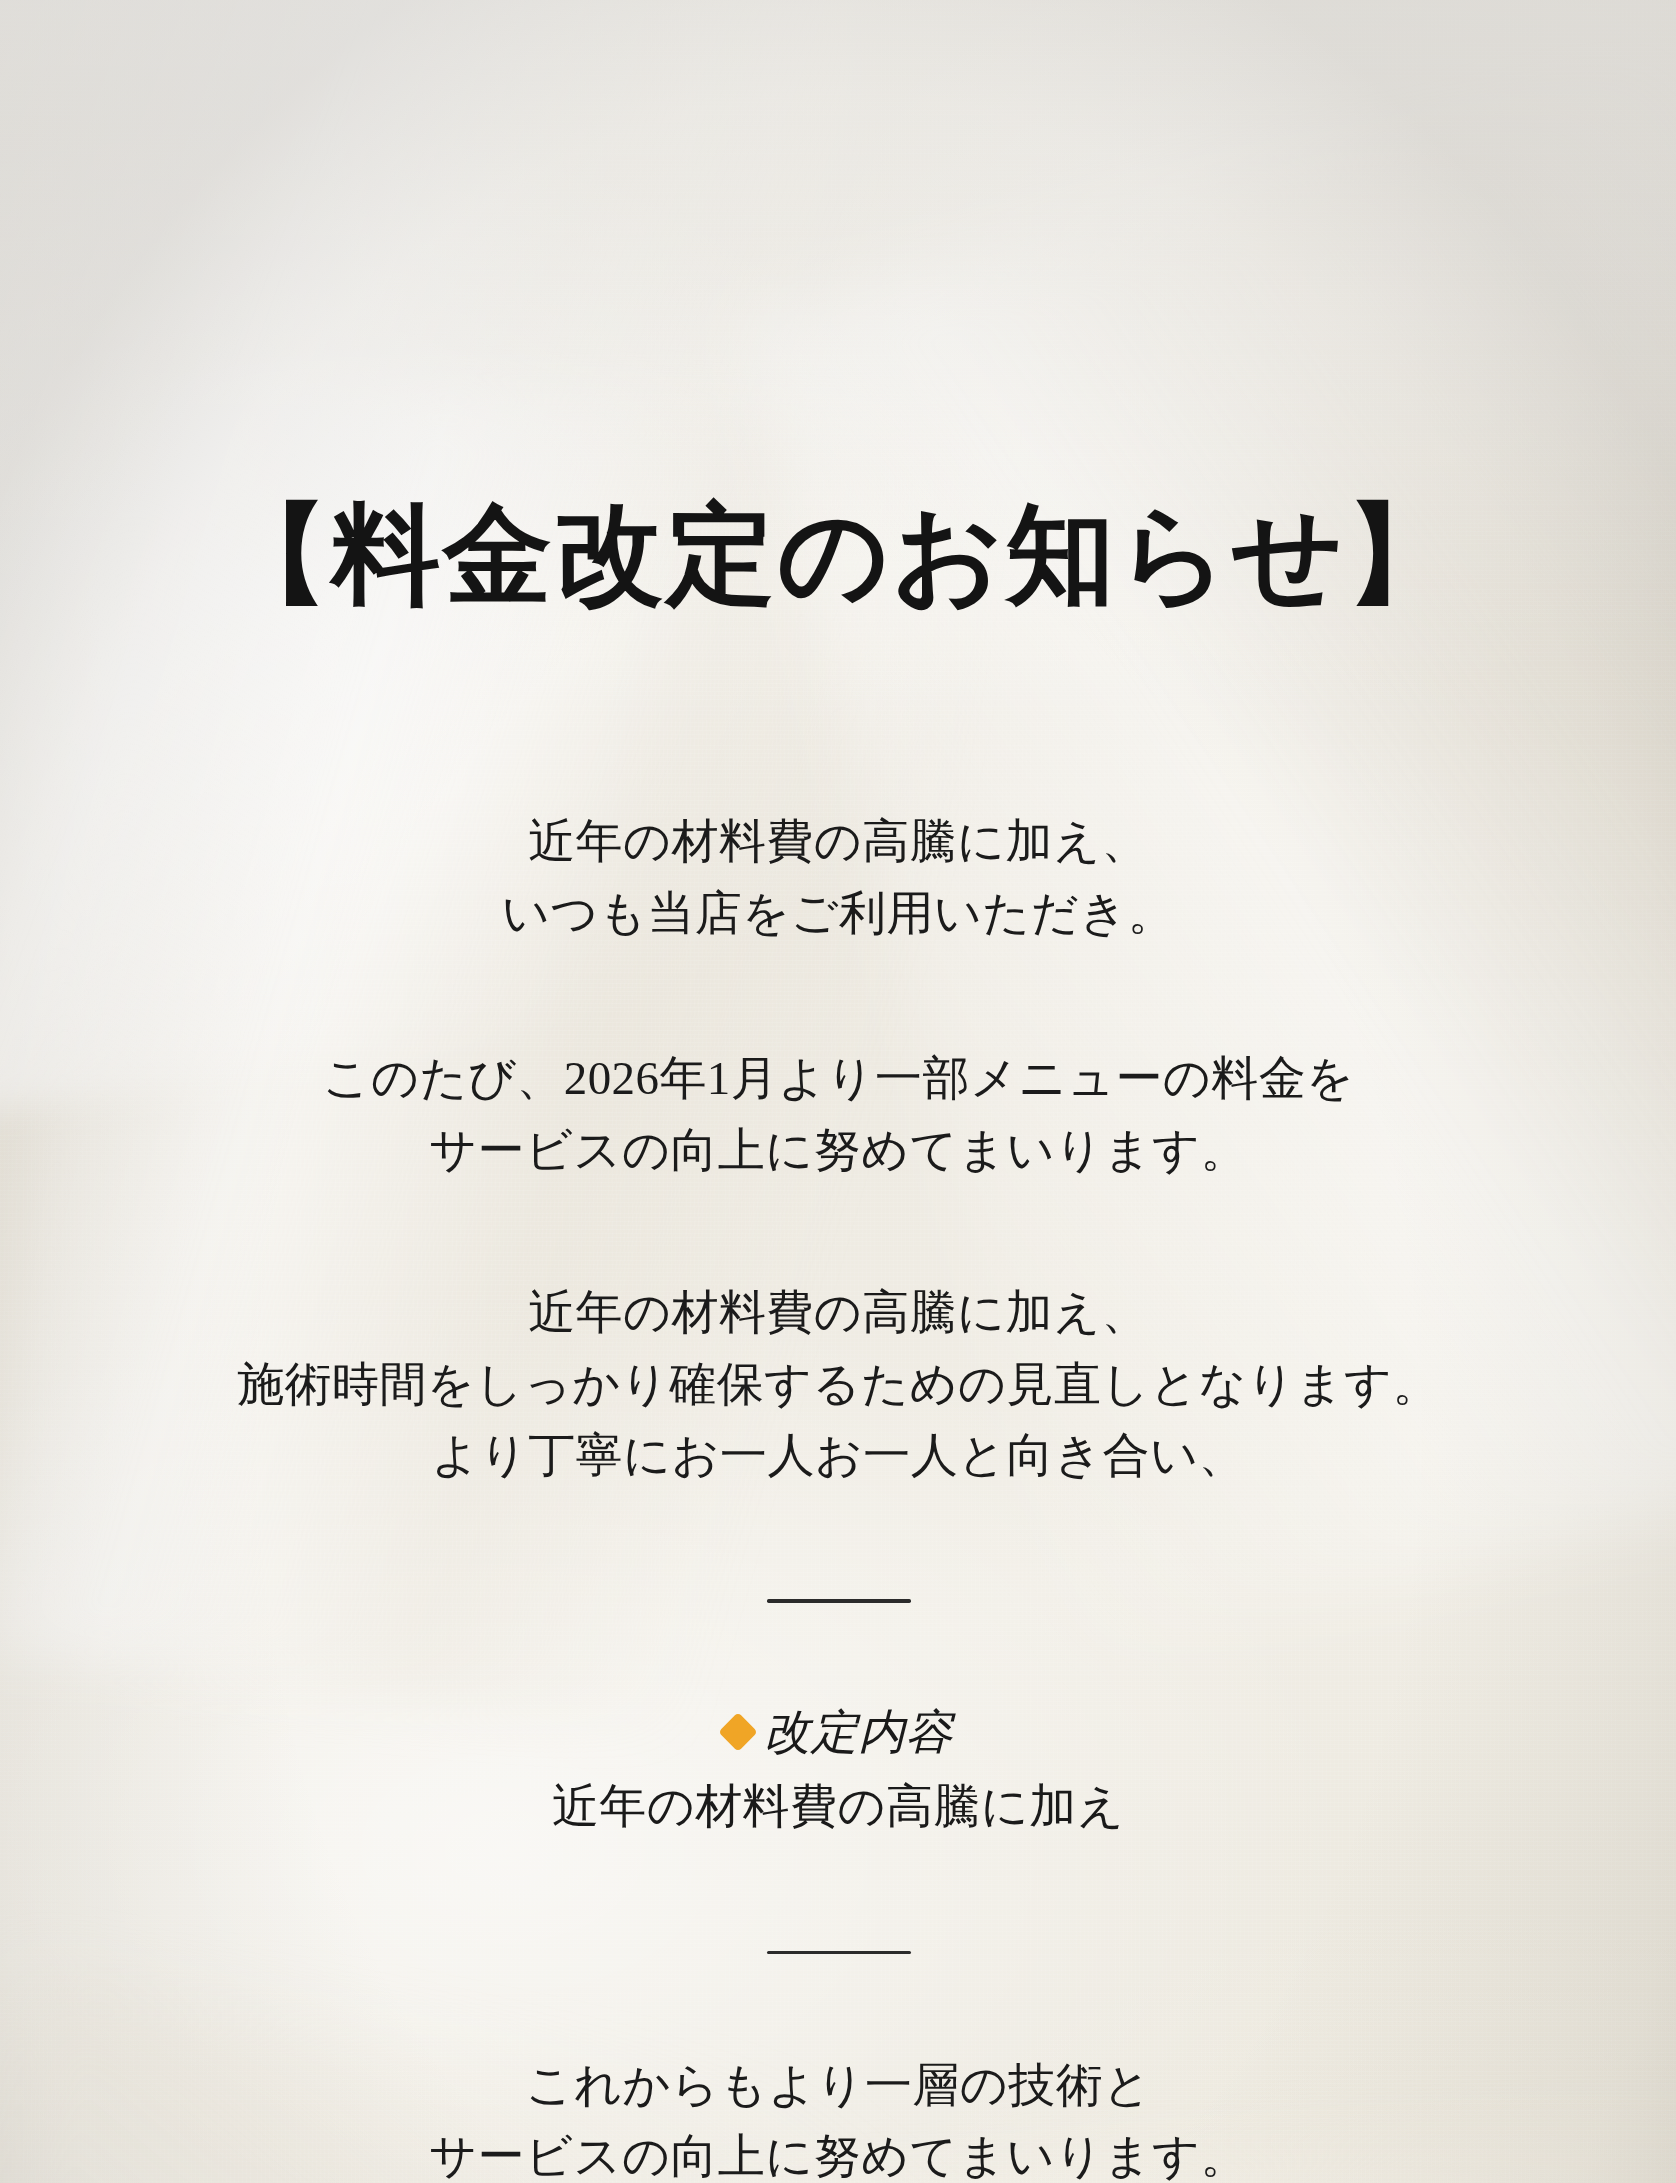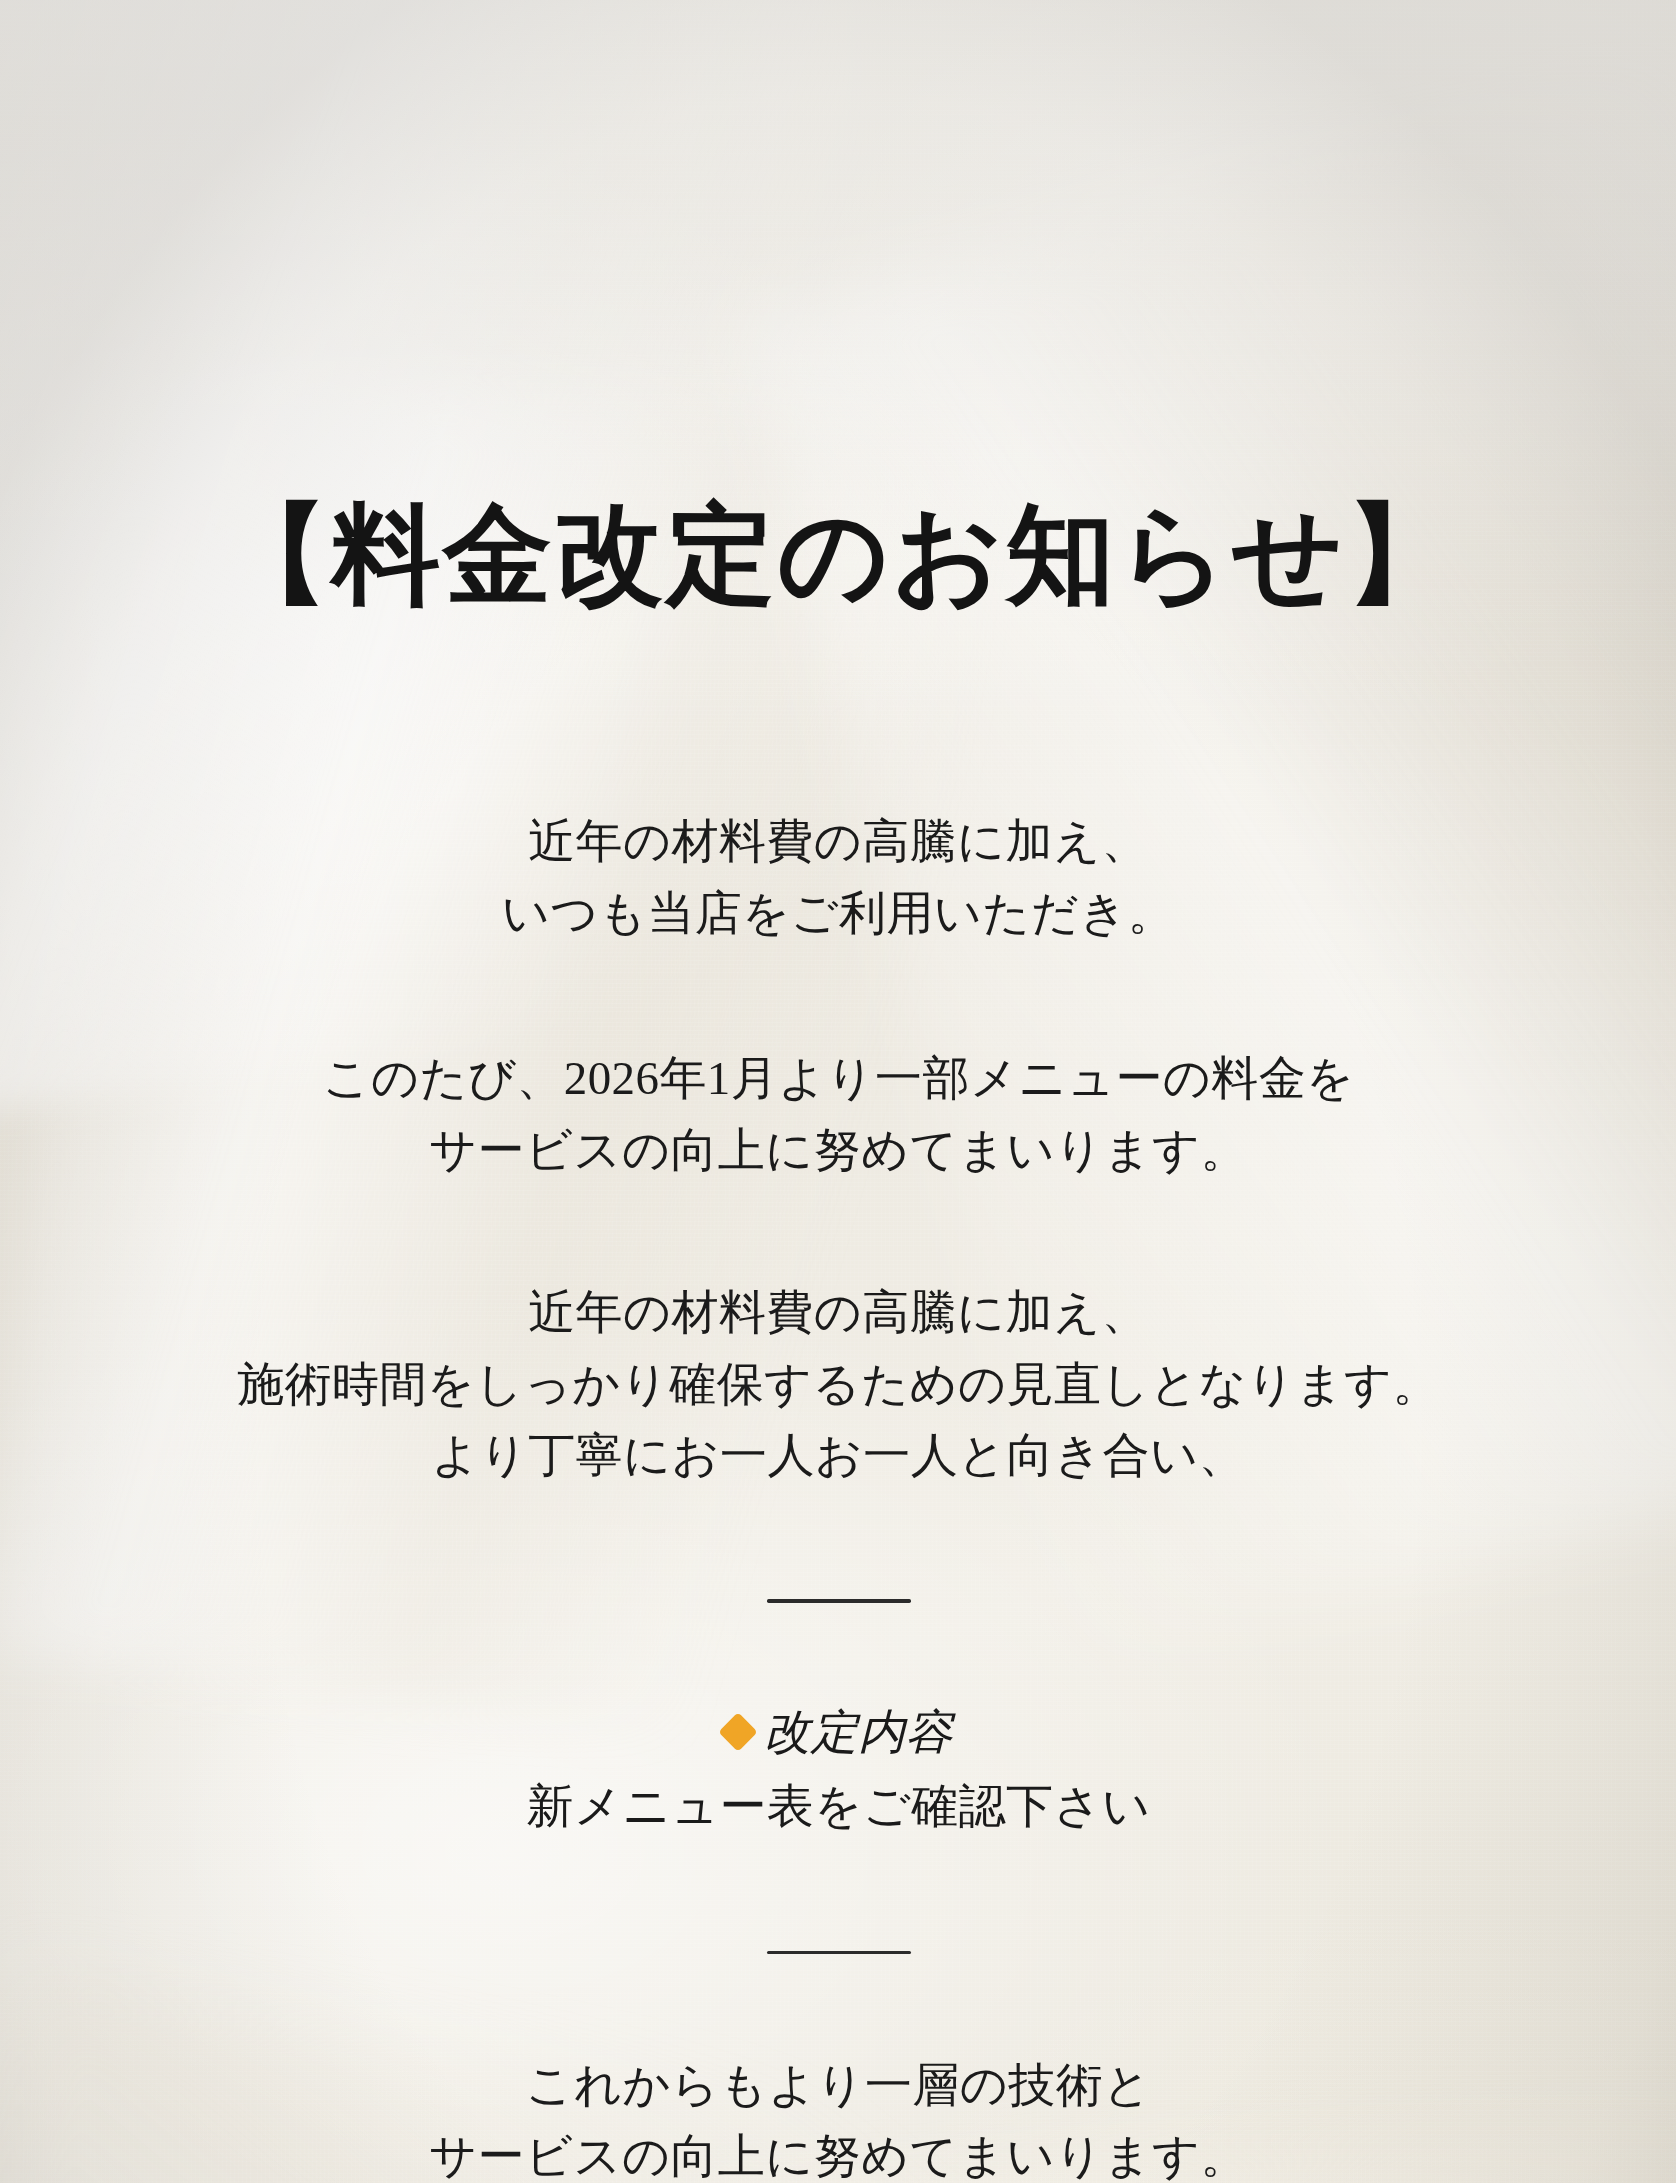--- a/index.html
+++ b/index.html
@@ -193,21 +193,21 @@
       <div>施術時間をしっかり確保するための見直しとなります。</div>
       <div>より丁寧にお一人お一人と向き合い、</div>
     </div>
 
     <div class="divider"></div>
 
     <div class="section-head">
       <span class="diamond"></span>
       <span>改定内容</span>
     </div>
-    <div class="section-sub">新メニュー表をご確認下さい</div>
+    <div class="section-sub">近年の材料費の高騰に加え</div>
 
     <div class="divider divider2"></div>
 
     <div class="para p-closing">
       <div>これからもより一層の技術と</div>
       <div>サービスの向上に努めてまいります。</div>
     </div>
 
   </div>
 </div>

